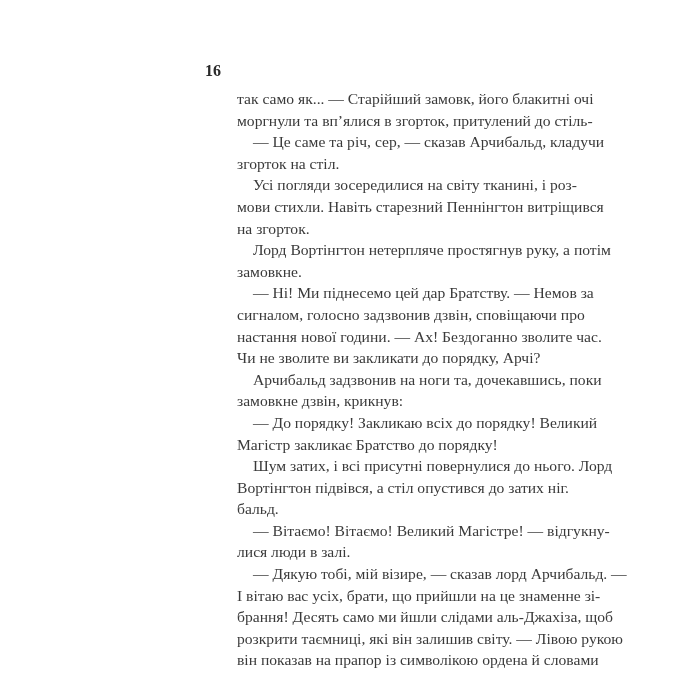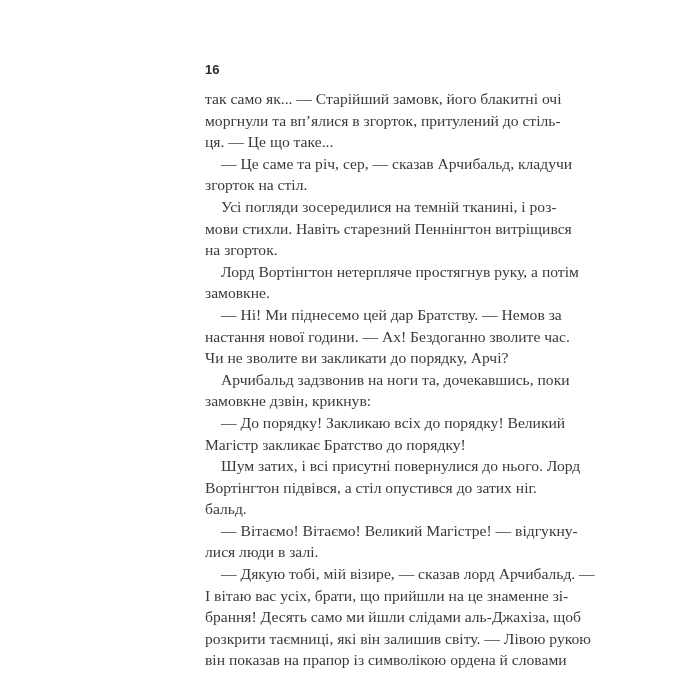--- a/index.html
+++ b/index.html
@@ -1,40 +1,40 @@
 <!DOCTYPE html>
 <html><head>
   <meta charset="utf-8">
   <style>
     html, body { margin:0; padding:0; background:#ffffff; }
     body { width:700px; height:700px; position:relative; overflow:hidden; }
     .page { position:absolute; left:205px; top:62px; width:308px; }
-    .page-num { font-family:Liberation Sans, sans-serif; font-weight:bold; font-size:13px; color:#2a2a2a; height:26px; }
+    .page-num { font-family:Liberation Serif, serif; font-weight:bold; font-size:16px; color:#2a2a2a; height:26px; }
     .text { font-family:"Liberation Serif", serif; font-size:15.6px; line-height:21.6px; color:#3a3a3a; }
-    .line { display:block; white-space:nowrap; text-align:justify; text-align-last:justify; }
+    .line { display:block; white-space:nowrap; text-align:justify; text-align-last:justify;margin-left:32px; }
     .line.last { text-align-last:left; }
     .indent { padding-left:16px; }
   </style>
 </head>
 <body>
 
 <div class="page">
   <div class="page-num">16</div>
   <div class="text" id="text">
       <span class="line">так само як... — Старійший замовк, його блакитні очі</span>
       <span class="line">моргнули та вп’ялися в згорток, притулений до стіль-</span>
-      <span class="line last">ця. — Це що таке...</span>
       <span class="line indent">— Це саме та річ, сер, — сказав Арчибальд, кладучи</span>
       <span class="line last">згорток на стіл.</span>
-      <span class="line indent">Усі погляди зосередилися на темній тканині, і роз-</span>
+      <span class="line indent">Усі погляди зосередилися на світу тканині, і роз-</span>
       <span class="line">мови стихли. Навіть старезний Пеннінгтон витріщився</span>
       <span class="line last">на згорток.</span>
       <span class="line indent">Лорд Вортінгтон нетерпляче простягнув руку, а потім</span>
       <span class="line last">замовкне.</span>
       <span class="line indent">— Ні! Ми піднесемо цей дар Братству. — Немов за</span>
+      <span class="line">сигналом, голосно задзвонив дзвін, сповіщаючи про</span>
       <span class="line">настання нової години. — Ах! Бездоганно зволите час.</span>
       <span class="line last">Чи не зволите ви закликати до порядку, Арчі?</span>
       <span class="line indent">Арчибальд задзвонив на ноги та, дочекавшись, поки</span>
       <span class="line last">замовкне дзвін, крикнув:</span>
       <span class="line indent">— До порядку! Закликаю всіх до порядку! Великий</span>
       <span class="line last">Магістр закликає Братство до порядку!</span>
       <span class="line indent">Шум затих, і всі присутні повернулися до нього. Лорд</span>
       <span class="line last">Вортінгтон підвівся, а стіл опустився до затих ніг.</span>
       <span class="line last">бальд.</span>
       <span class="line indent">— Вітаємо! Вітаємо! Великий Магістре! — відгукну-</span>

